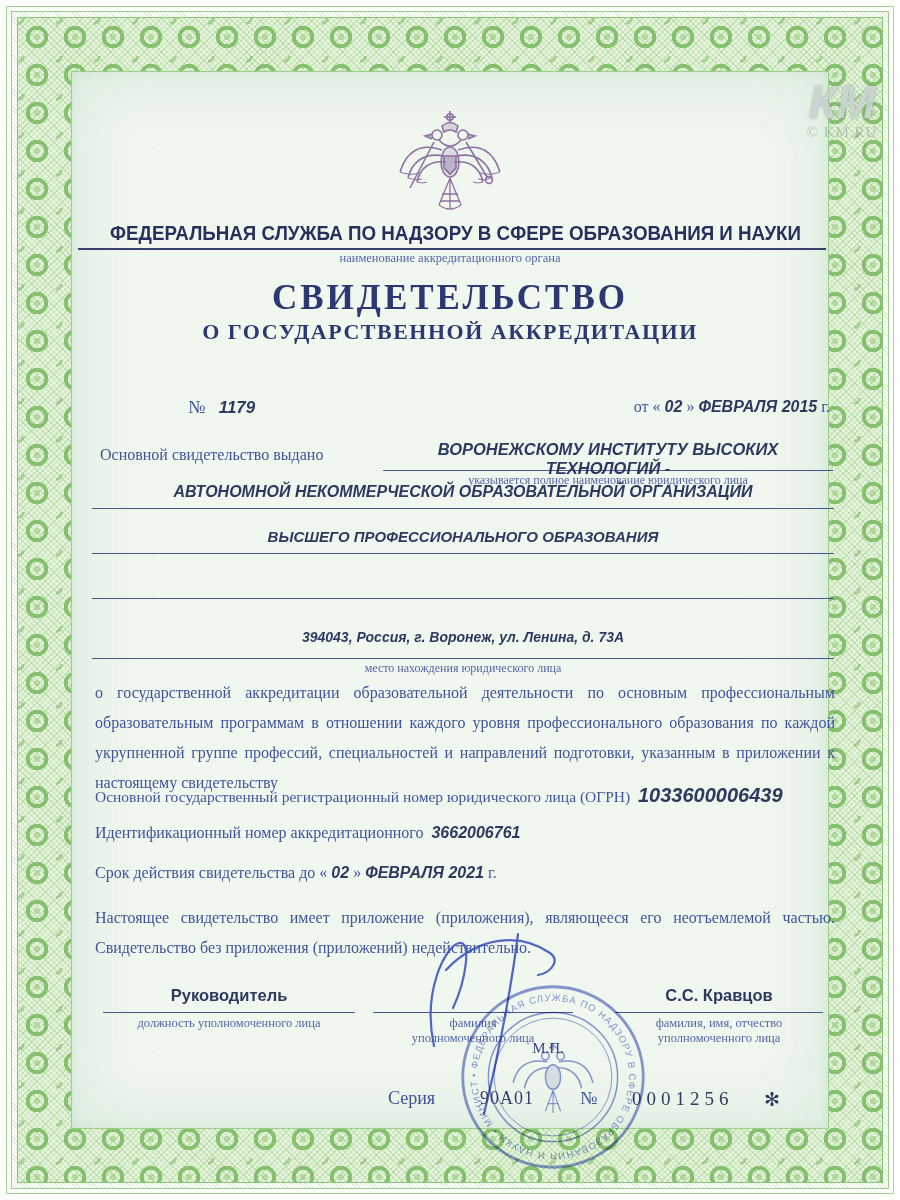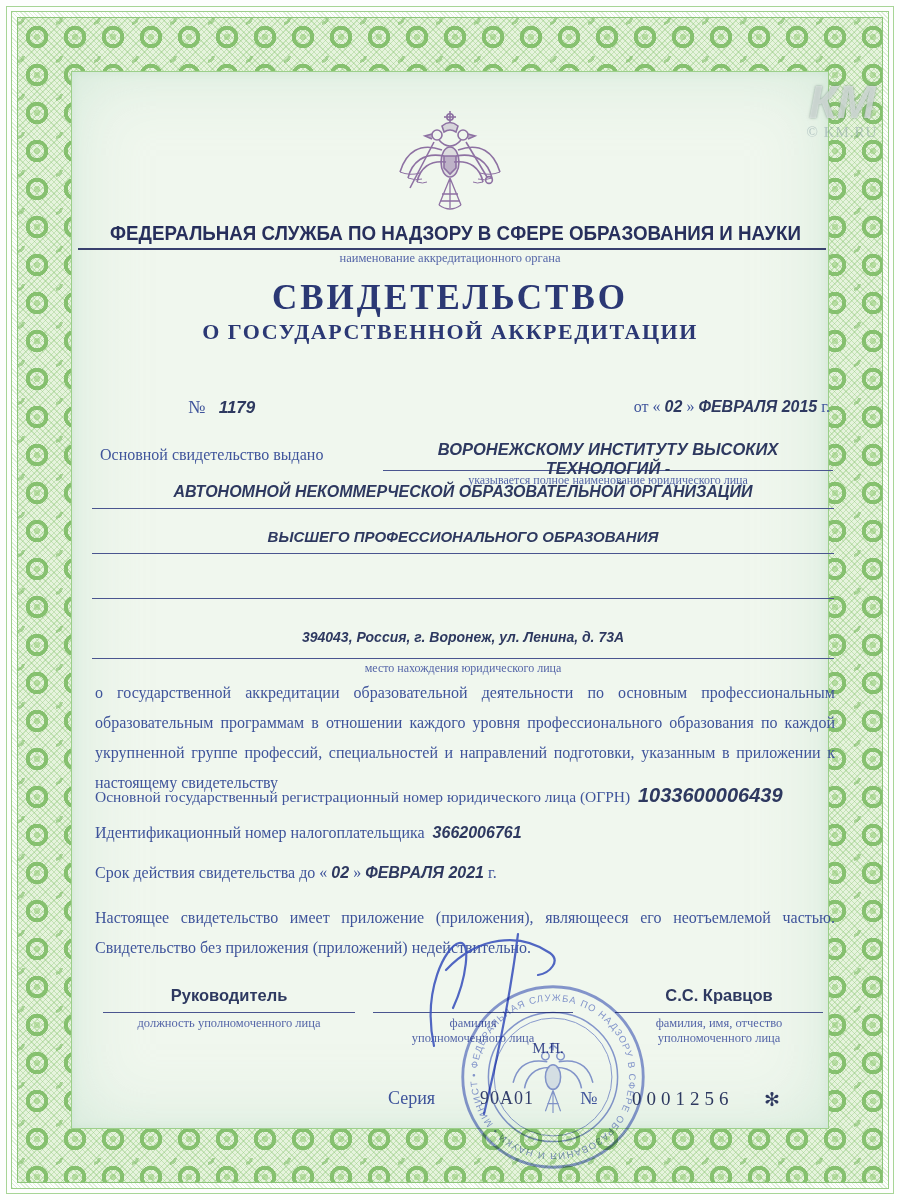--- a/index.html
+++ b/index.html
@@ -137,21 +137,21 @@
 </div>
 <div class="abs caption" style="left:92px;width:742px;top:661px;font-size:12px;">место нахождения юридического лица</div>
 
 <div class="abs body-par serif" style="left:95px;width:740px;top:678px;">о государственной аккредитации образовательной деятельности по основным профессиональным образовательным программам в отношении каждого уровня профессионального образования по каждой укрупненной группе профессий, специальностей и  направлений подготовки, указанным в приложении к настоящему свидетельству</div>
 
 <div class="abs" style="left:95px;width:760px;top:784px;font-size:15.5px;white-space:nowrap;">
   <span class="ink serif">Основной государственный регистрационный номер юридического лица (ОГРН)</span>&nbsp;
   <span class="val" style="font-size:20px;">1033600006439</span>
 </div>
 <div class="abs" style="left:95px;width:740px;top:824px;font-size:16px;">
-  <span class="ink serif">Идентификационный номер налогоплательщика</span>&nbsp;
+  <span class="ink serif">Идентификационный номер аккредитационного</span>&nbsp;
   <span class="val">3662006761</span>
 </div>
 <div class="abs" style="left:95px;width:740px;top:864px;font-size:16px;">
   <span class="ink serif">Срок действия свидетельства до «</span>
   <span class="val">02</span>
   <span class="ink serif">»</span>
   <span class="val">ФЕВРАЛЯ 2021</span>
   <span class="ink serif">г.</span>
 </div>
 

